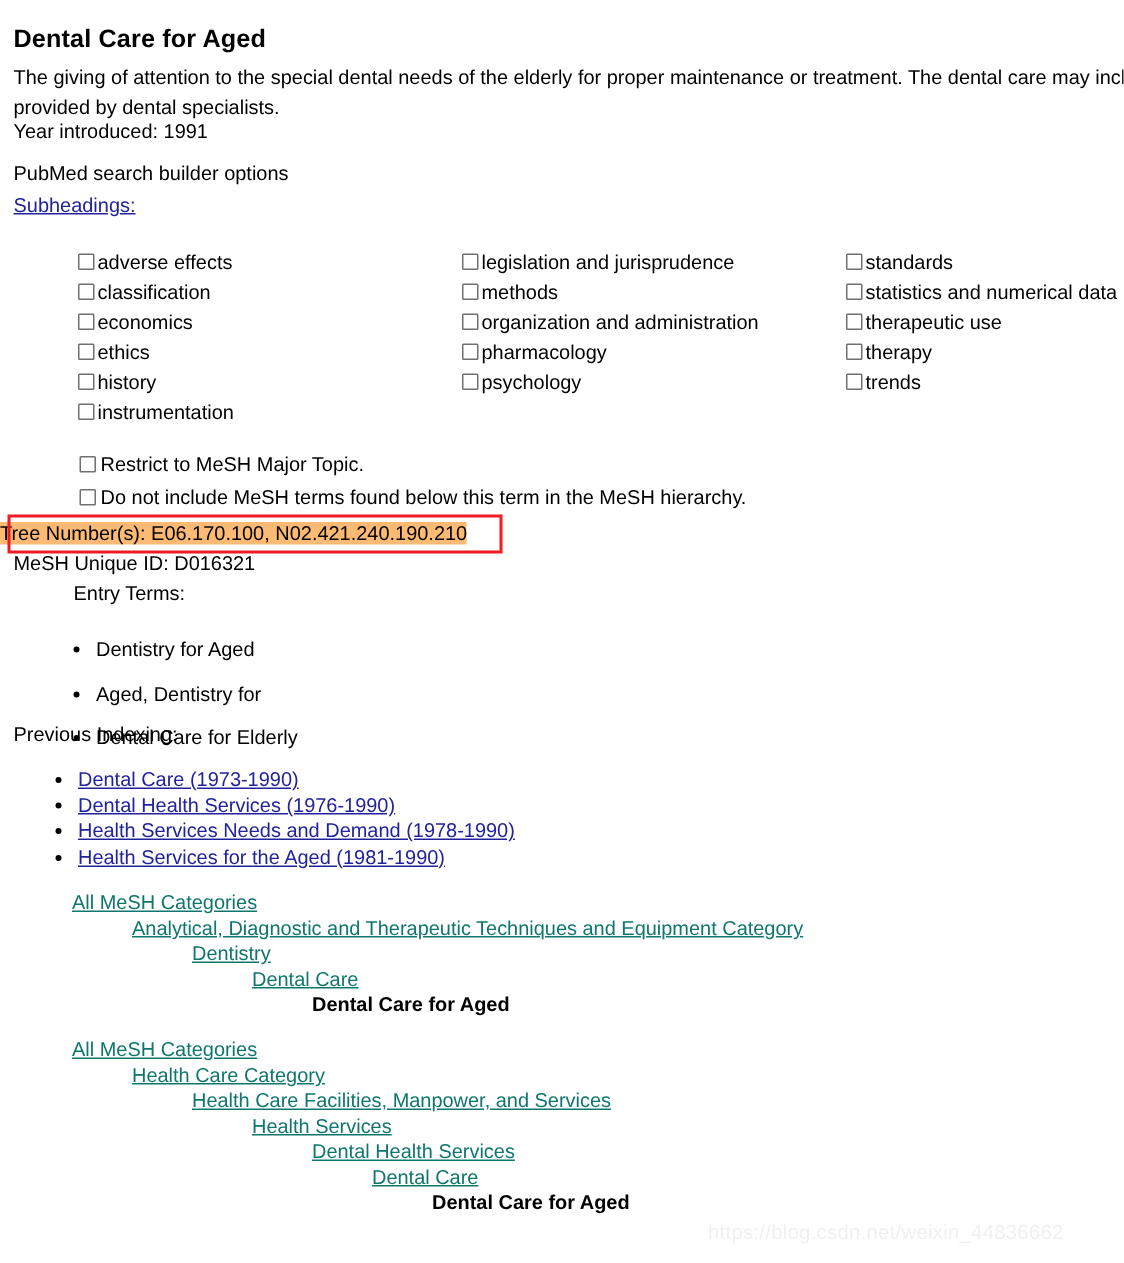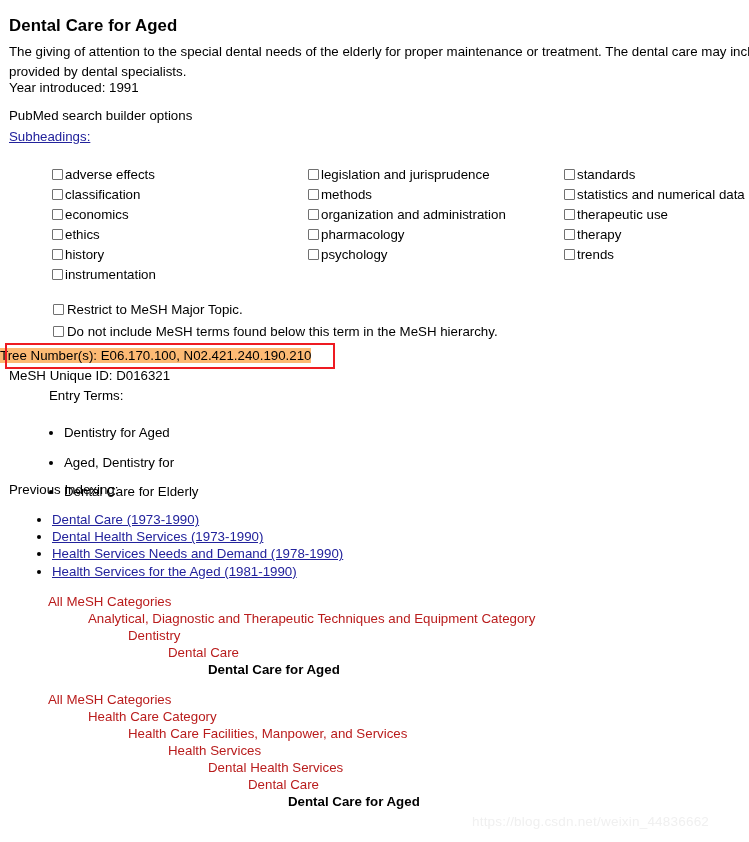--- a/index.html
+++ b/index.html
@@ -208,21 +208,22 @@
   }
   .mesh-tree.t1 { top: 593px; }
   .mesh-tree.t2 { top: 691px; }
   .tree-row {
     height: 17px;
     line-height: 17px;
     white-space: nowrap;
     font-size: 13.3px;
   }
   .tree-link {
-    color: #b91c1c;
+    color: #0f766e;
+    text-decoration: underline;
     cursor: pointer;
   }
   .tree-current {
     font-weight: bold;
     color: #000000;
   }
 
   
   .watermark {
     position: absolute;
@@ -346,21 +347,21 @@
   <div class="entry-terms-label">Entry Terms:</div>
   <ul class="entry-terms-list">
     <li>Dentistry for Aged</li>
     <li>Aged, Dentistry for</li>
     <li>Dental Care for Elderly</li>
   </ul>
 
   <div class="prev-index-label">Previous Indexing:</div>
   <ul class="prev-index-list">
     <li><span class="plink">Dental Care (1973-1990)</span></li>
-    <li><span class="plink">Dental Health Services (1973-1990)</span></li>
+    <li><span class="plink">Dental Health Services (1976-1990)</span></li>
     <li><span class="plink">Health Services Needs and Demand (1978-1990)</span></li>
     <li><span class="plink">Health Services for the Aged (1981-1990)</span></li>
   </ul>
 
   <div class="mesh-tree t1">
     <div class="tree-row" style="padding-left:48px;"><span class="tree-link">All MeSH Categories</span></div>
     <div class="tree-row" style="padding-left:88px;"><span class="tree-link">Analytical, Diagnostic and Therapeutic Techniques and Equipment Category</span></div>
     <div class="tree-row" style="padding-left:128px;"><span class="tree-link">Dentistry</span></div>
     <div class="tree-row" style="padding-left:168px;"><span class="tree-link">Dental Care</span></div>
     <div class="tree-row" style="padding-left:208px;"><span class="tree-current">Dental Care for Aged</span></div>

